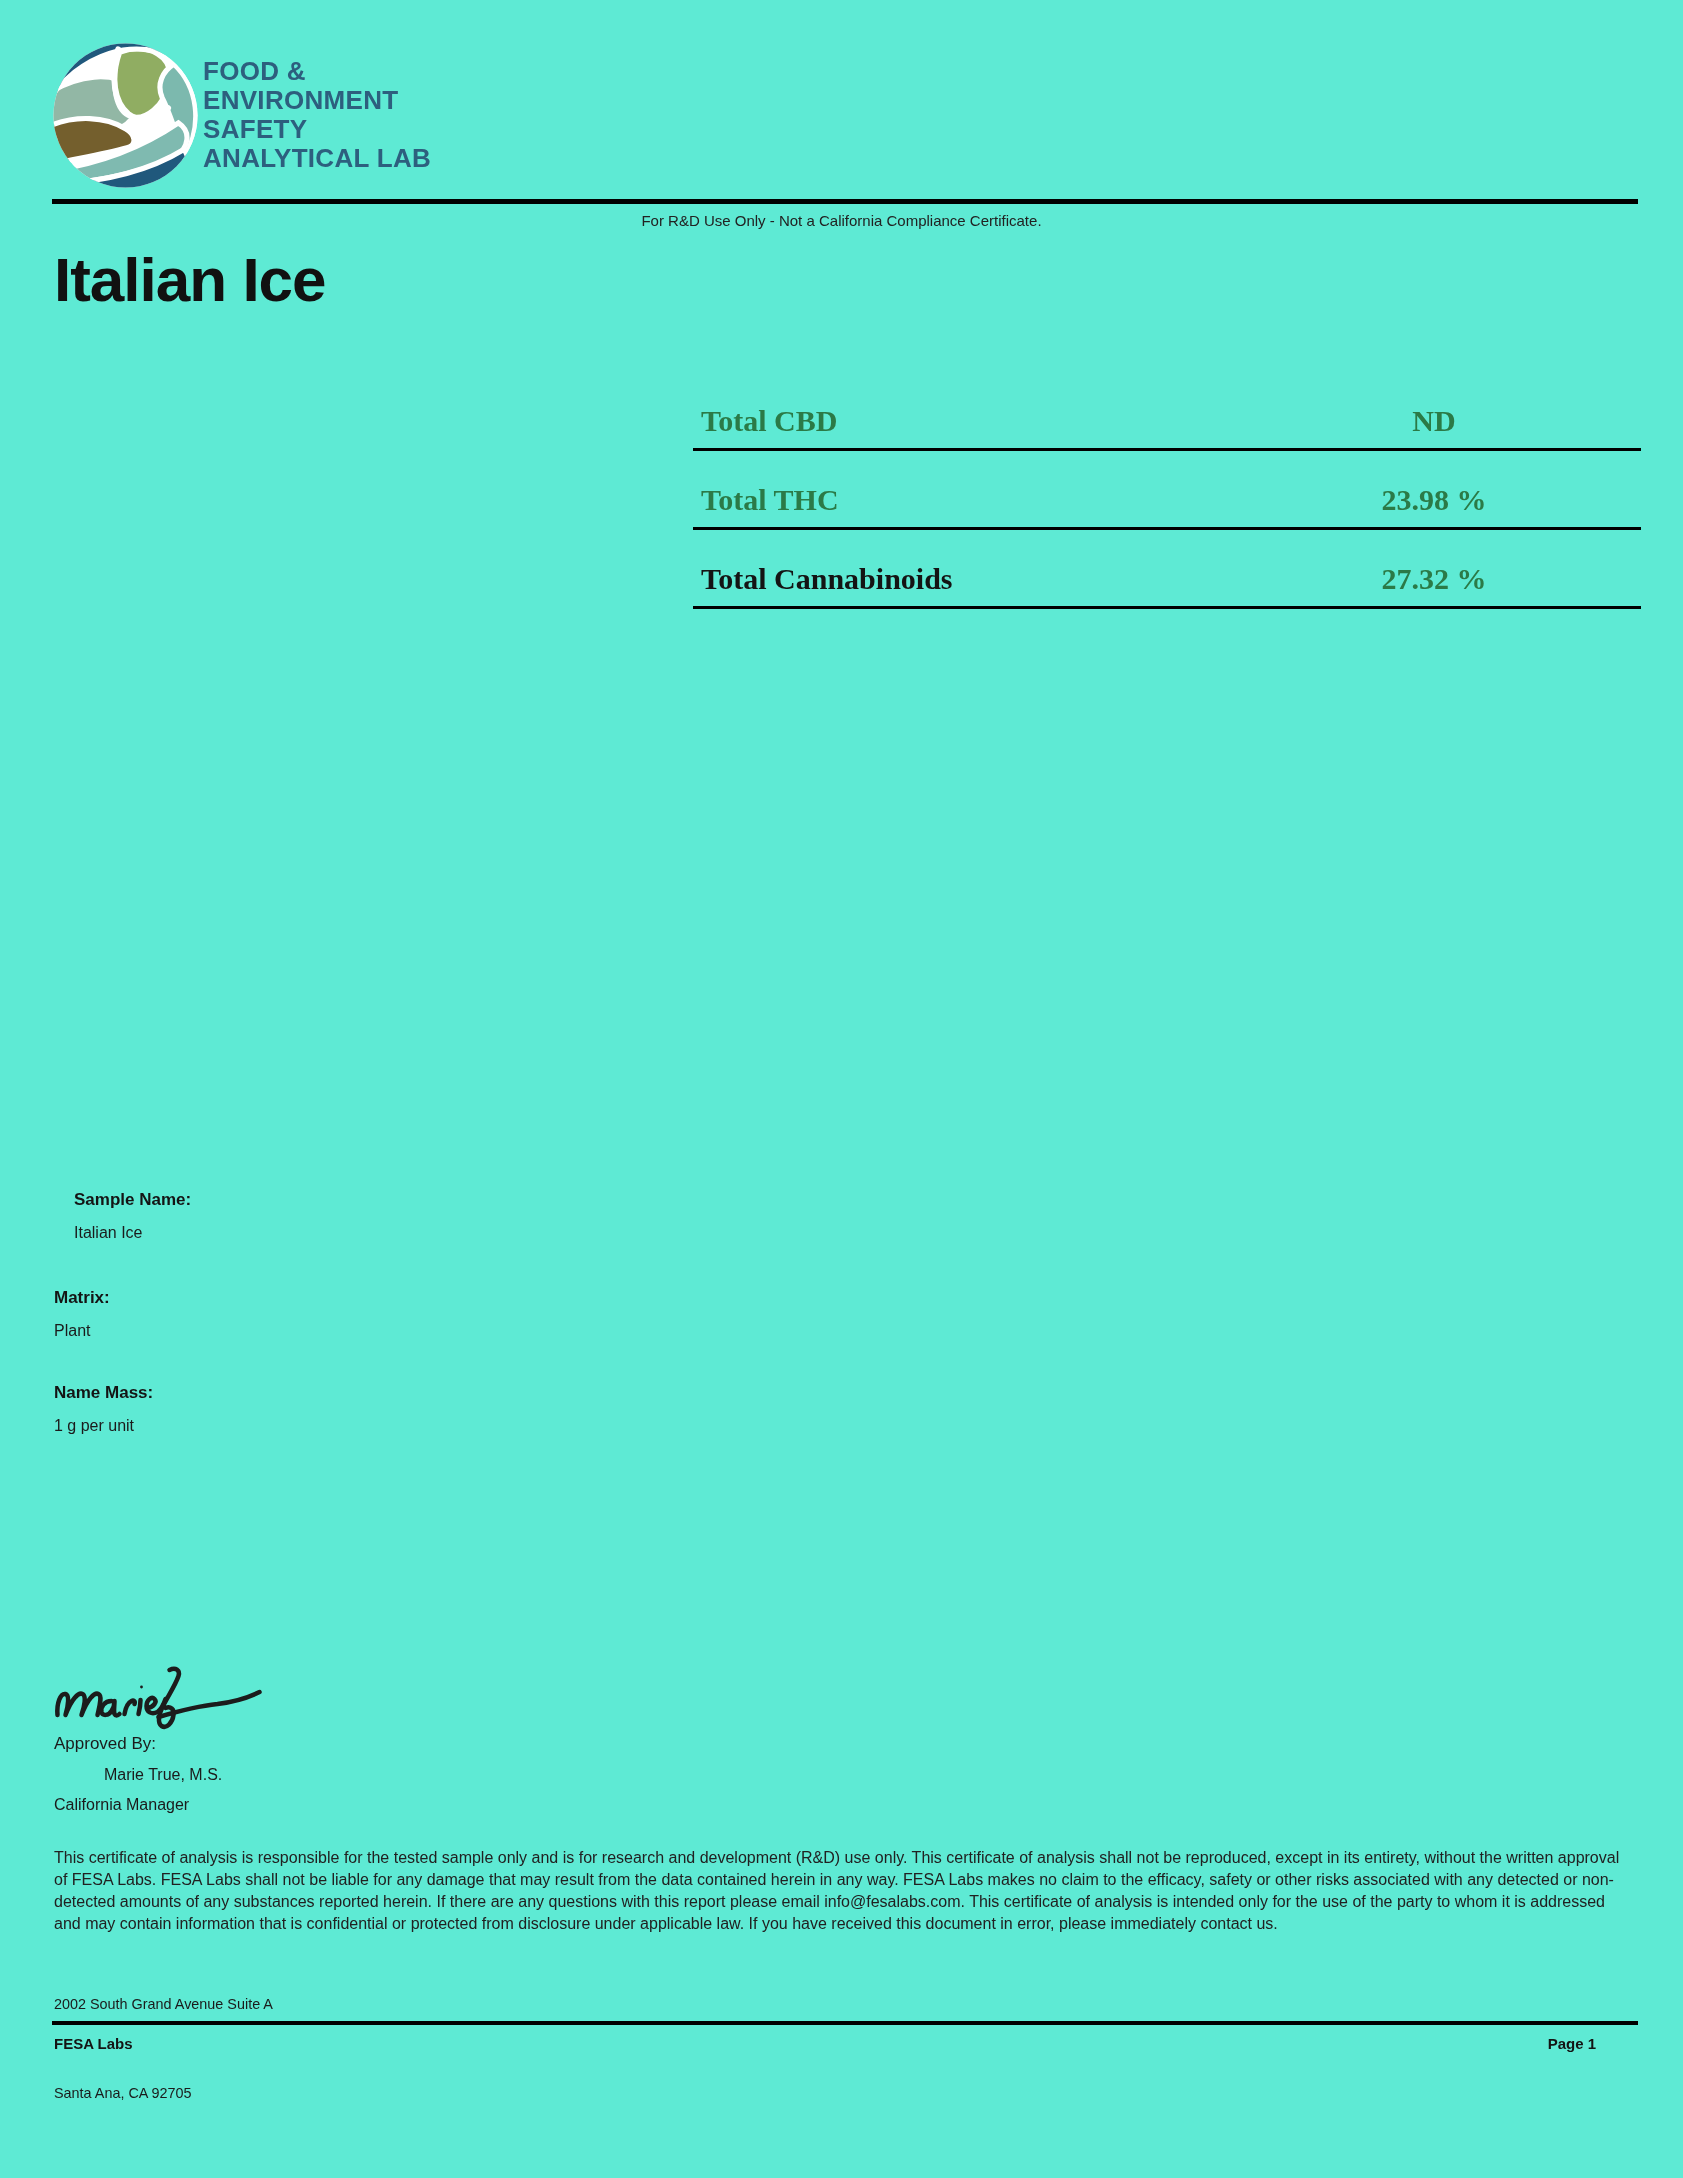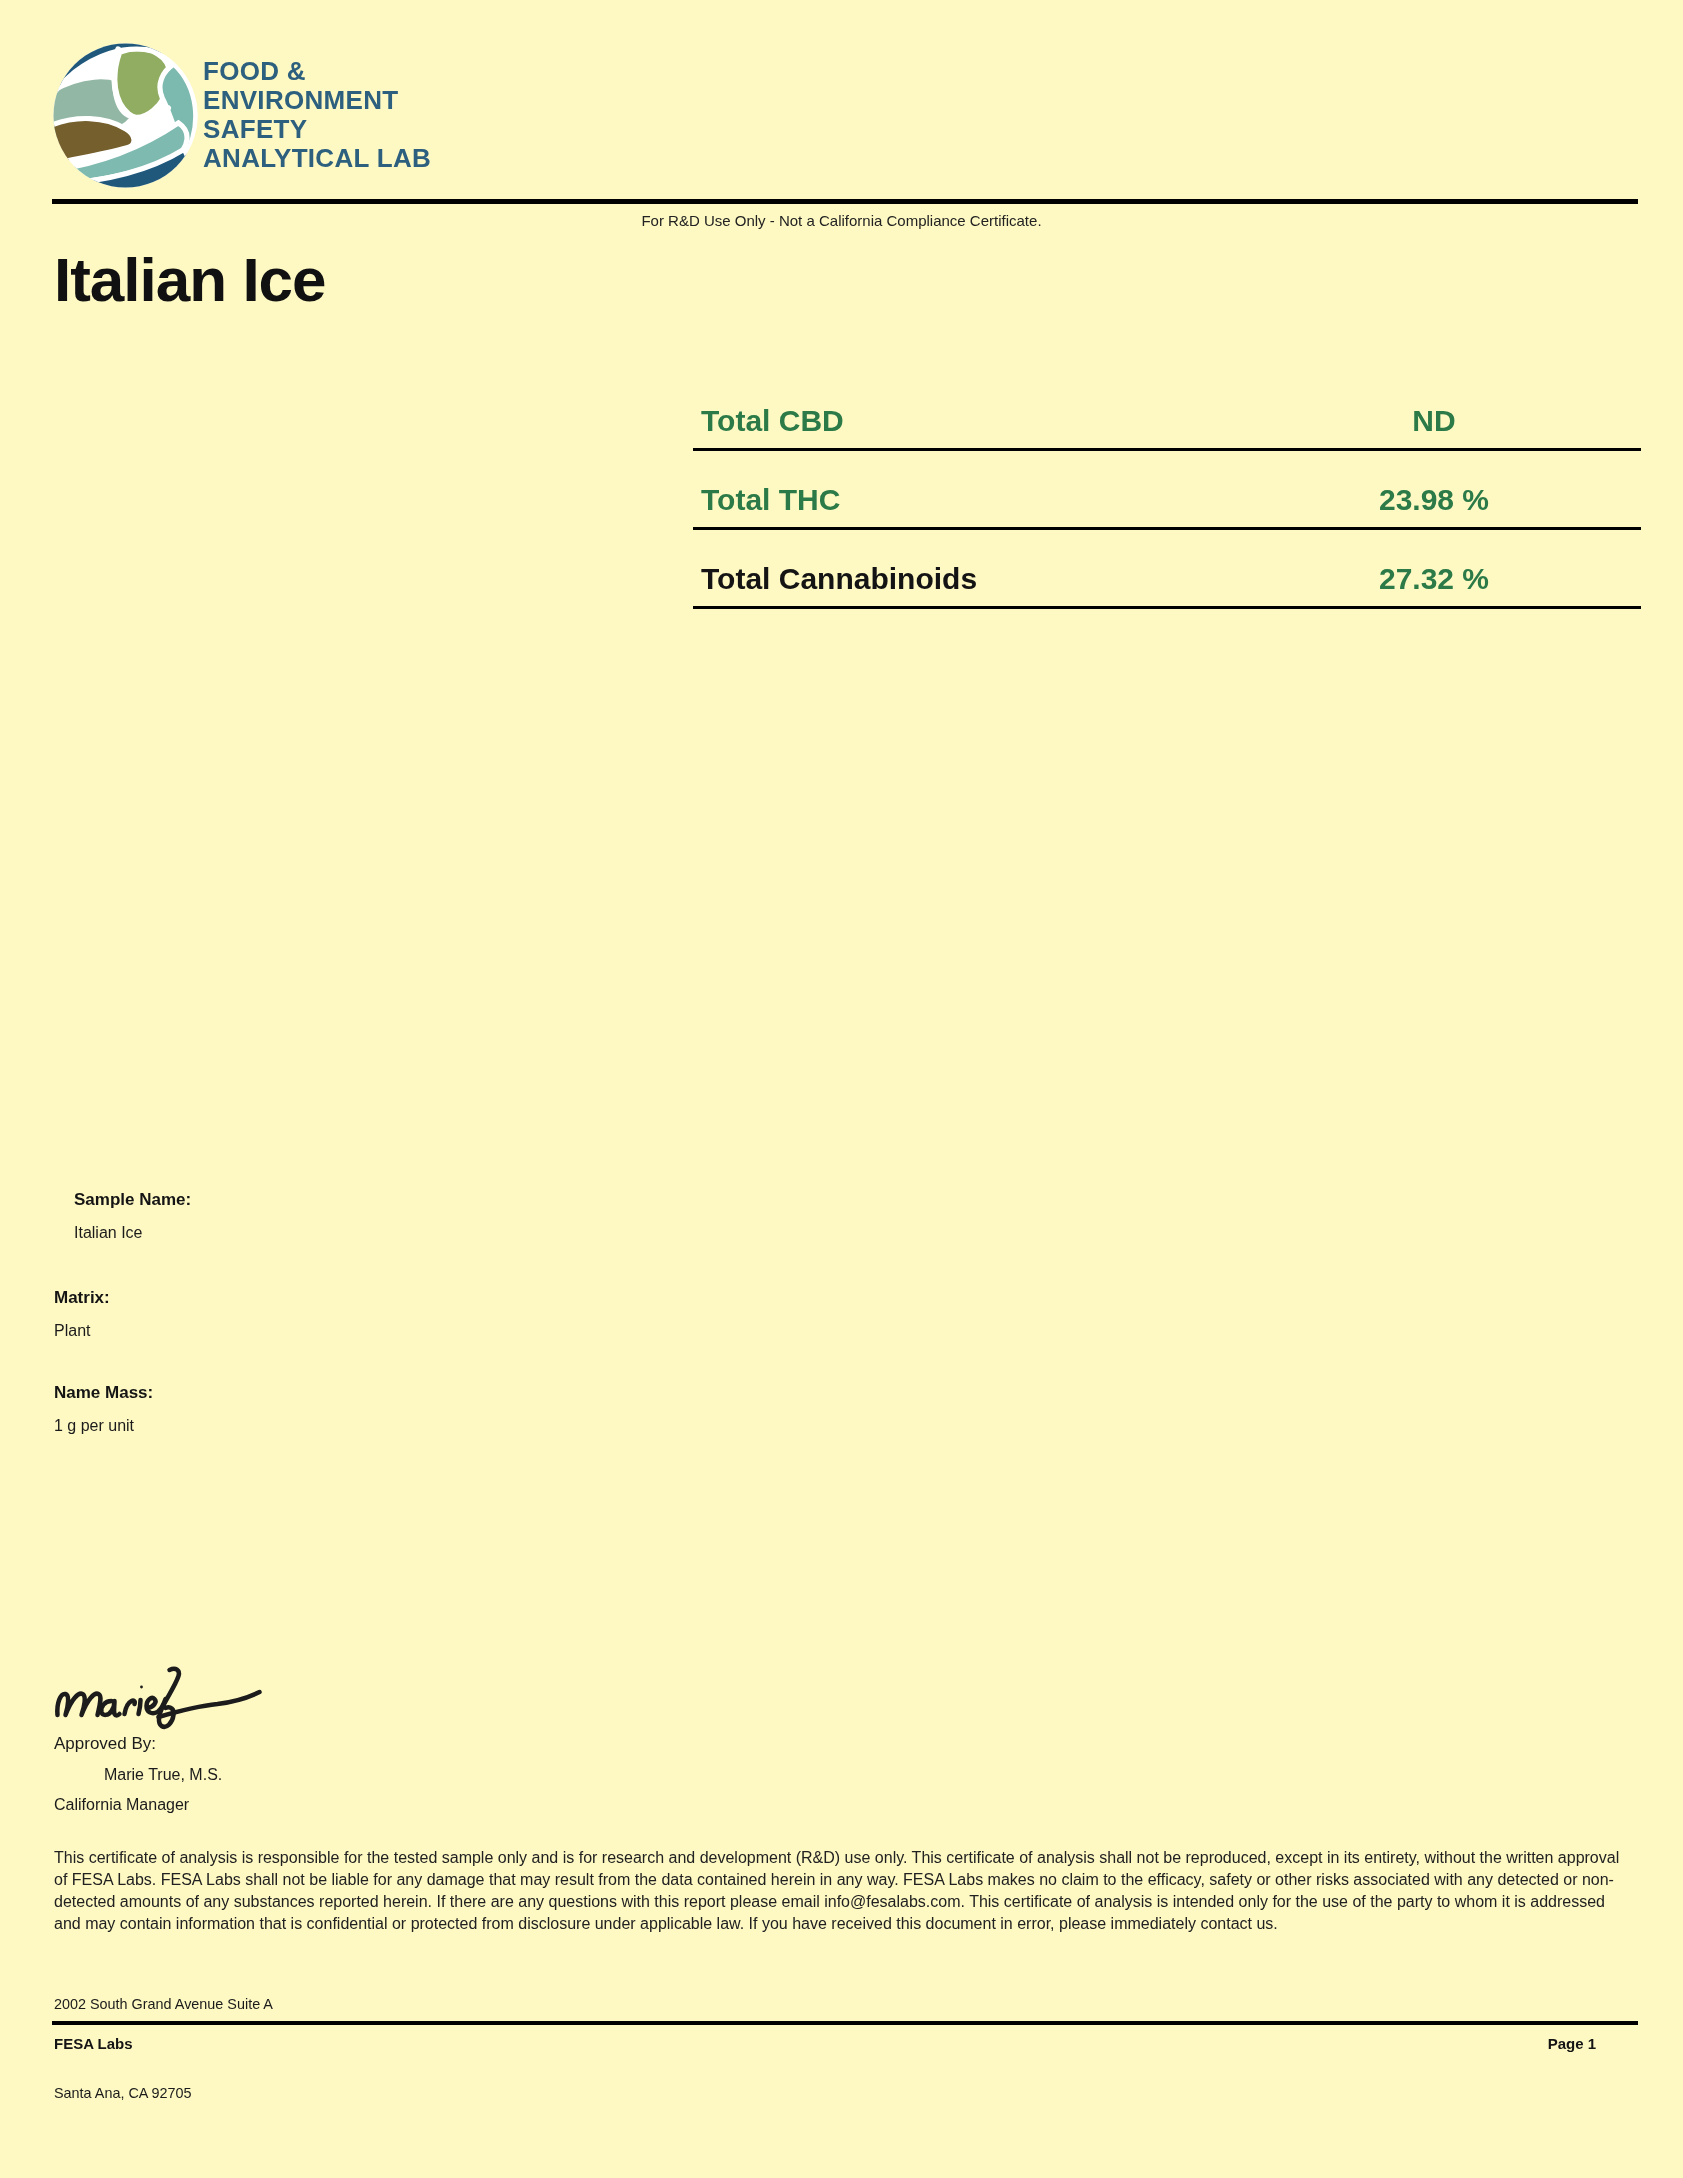--- a/index.html
+++ b/index.html
@@ -1,32 +1,32 @@
 <!DOCTYPE html>
 <html><head>
 <meta charset="utf-8">
 <style>
   html,body{margin:0;padding:0;background:#ffffff;}
   .page{
-    position:relative;width:1683px;height:2178px;background:#fef9c3;overflow:hidden;
+    position:relative;width:1683px;height:2178px;background:#5eead4;overflow:hidden;
     font-family:"Liberation Sans", sans-serif;color:#1b1b1b;
   }
   
   .logo-svg{position:absolute;left:52px;top:42px;width:147px;height:147px;}
   .wordmark{position:absolute;left:203px;top:57px;line-height:29px;font-size:26px;font-weight:700;
     letter-spacing:0.3px;color:#2d5f7e;}
   .cert-title{position:absolute;left:0;right:0;top:131px;text-align:center;
     font-size:44px;font-weight:700;color:#111;letter-spacing:-0.5px;}
   .header-rule{position:absolute;left:52px;top:199px;width:1586px;height:5px;background:#000;}
   .tagline{position:absolute;left:0;right:0;top:212px;text-align:center;font-size:15px;color:#222;}
   
   .sample-title{position:absolute;left:54px;top:244px;font-size:62px;font-weight:700;color:#111;letter-spacing:-1px;}
   
   .summary{position:absolute;left:693px;top:372px;width:948px;}
-  .summary-row{position:relative;height:76px;border-bottom:3px solid #000;}
+  .summary-row{position:relative;height:76px;border-bottom:3px solid #000;font-family:Liberation Serif, serif;}
   .summary-label{position:absolute;left:8px;bottom:10px;font-size:30px;font-weight:700;color:#2b7a47;}
   .summary-row.black-label .summary-label{color:#141414;}
   .summary-value{position:absolute;left:533px;bottom:10px;width:416px;text-align:center;
     font-size:30px;font-weight:700;color:#2b7a47;}
   
   .detail-group{position:absolute;left:54px;}
   .detail-label{font-size:17px;font-weight:700;color:#141414;}
   .detail-value{font-size:16px;color:#1b1b1b;margin-top:14px;}
   .dg1{top:1190px;margin-left:20px;} .dg2{top:1288px;} .dg3{top:1383px;}
   

